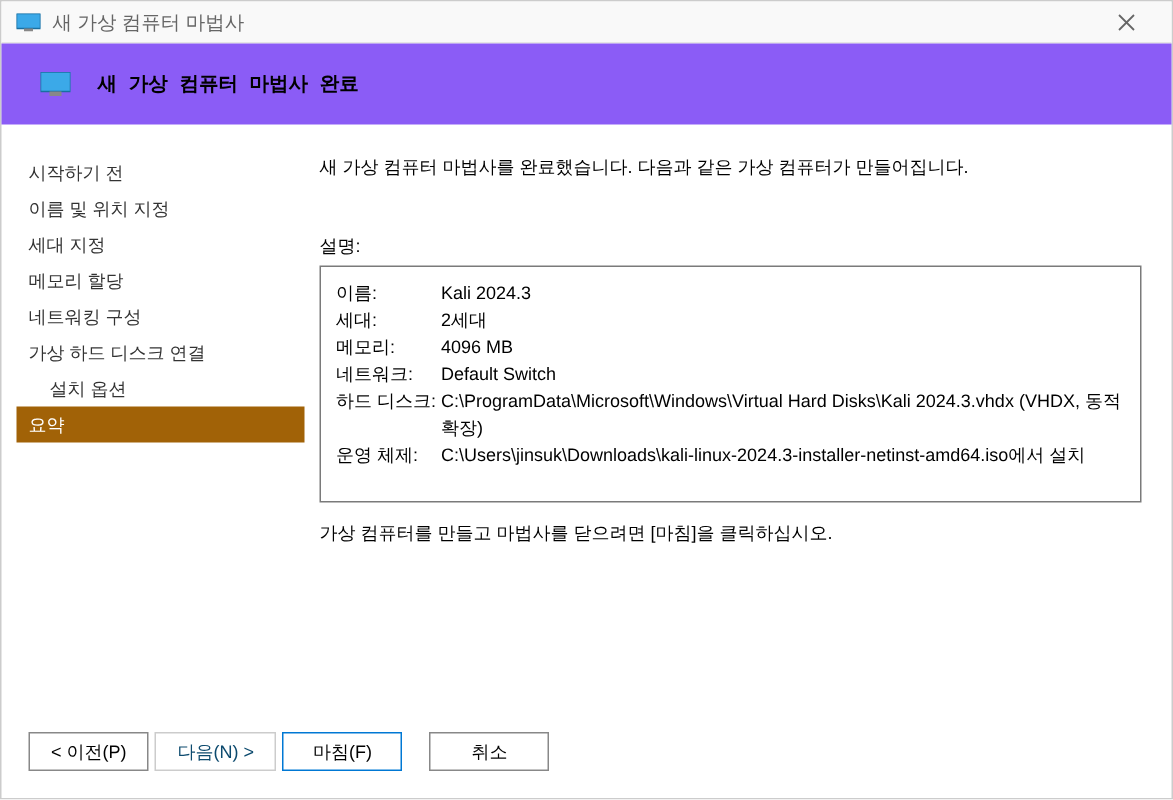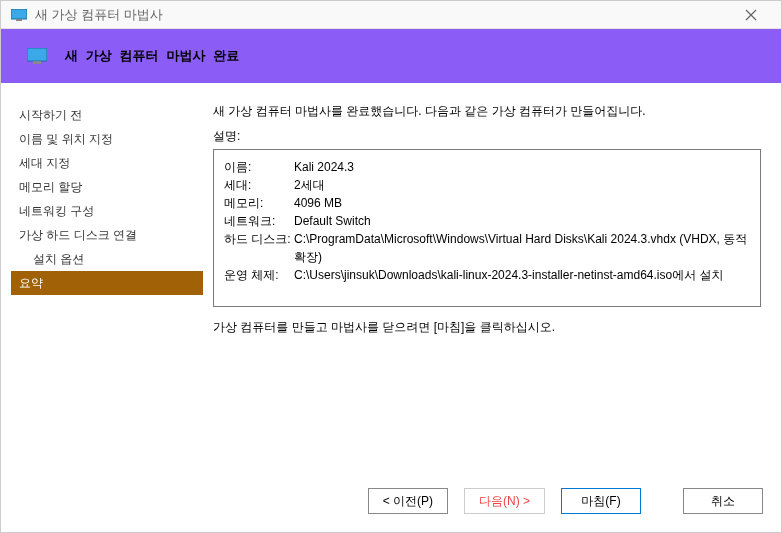--- a/index.html
+++ b/index.html
@@ -96,20 +96,21 @@
       flex-direction: column;
     }
     .intro-text {
       font-size: 12px;
       margin-bottom: 8px;
       line-height: 1.4;
     }
     .description-label {
       font-size: 12px;
       margin-bottom: 4px;
+      margin-top: 28px;
     }
     .summary-box {
       border: 1px solid #7a7a7a;
       padding: 8px 10px;
       background: #fff;
       height: 158px;
       overflow: auto;
       margin-bottom: 12px;
     }
     .summary-row {
@@ -124,41 +125,40 @@
     .summary-value {
       flex: 1;
     }
     .instruction-text {
       font-size: 12px;
       line-height: 1.4;
     }
     .footer {
       padding: 12px 18px 18px 18px;
       display: flex;
-      justify-content: flex-end;
-      gap: 16px;
+      gap: 4px;
     }
     .btn {
       min-width: 80px;
       height: 26px;
       padding: 0 14px;
       font-size: 12px;
       font-family: inherit;
       background: #fff;
       border: 1px solid #888;
       cursor: default;
       display: flex;
       align-items: center;
       justify-content: center;
     }
     .btn.primary {
       border: 1.5px solid #0078d4;
     }
     .btn:disabled {
-      color: #ef4444;
+      color: #0c4a6e;
       border-color: #ccc;
     }
     .btn-gap {
       width: 10px;
     }
     .monitor-icon {
       display: inline-block;
     }
   </style>
 </head>

